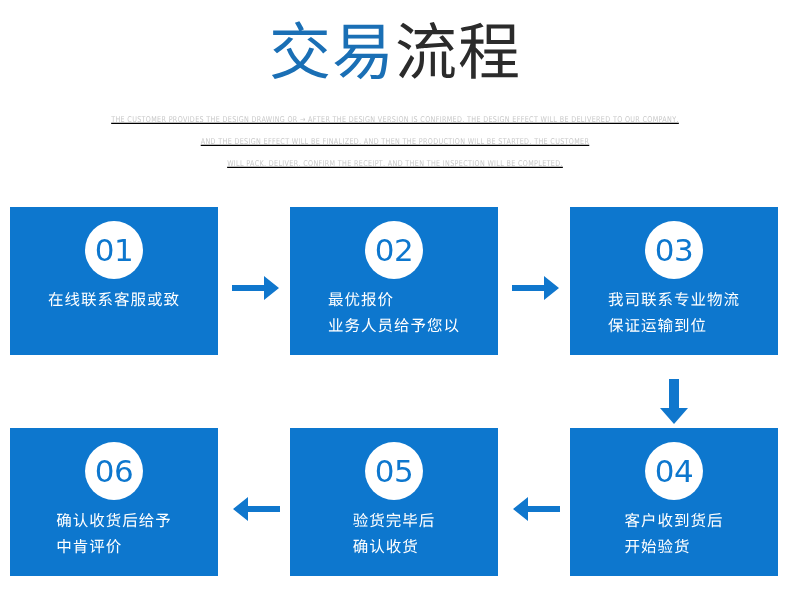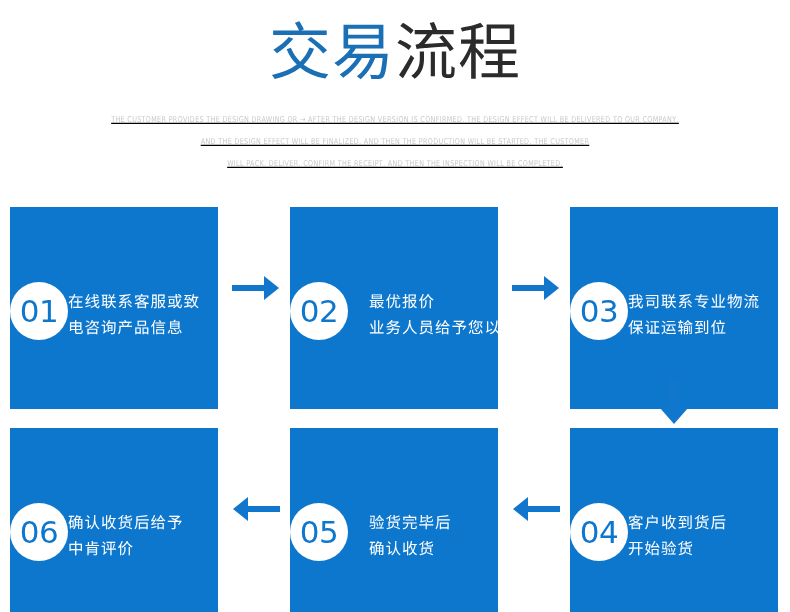--- a/index.html
+++ b/index.html
@@ -73,30 +73,31 @@
     width: 790px;
     height: 163px;
   }
   .row-top { top: 0; }
   .row-bottom { top: 221px; }
 
   .step {
     position: absolute;
     top: 0;
     width: 208px;
-    height: 202px;
+    height: 148px;
     background: #0d77ce;
     box-sizing: border-box;
     display: flex;
+    flex-direction: column;
     align-items: center;
     justify-content: flex-start;
     padding-top: 14px;
   }
   .col-1 { left: 10px; }
-  .col-2 { left: 290px; gap: 21px; }
+  .col-2 { left: 290px; }
   .col-3 { left: 570px; }
 
   .step-badge {
     width: 58px;
     height: 58px;
     border-radius: 50%;
     background: #ffffff;
     color: #0d77ce;
     display: flex;
     align-items: center;
@@ -160,21 +161,20 @@
 </div>
 
 <div class="flow">
 
   <div class="row row-top">
 
     <div class="step col-1">
       <div class="step-badge">01</div>
       <div class="step-text">
         <span>在线联系客服或致</span>
-        <span>电咨询产品信息</span>
       </div>
     </div>
 
     <div class="arrow arrow-h arrow-r-1">
       <svg viewBox="0 0 48 34" xmlns="http://www.w3.org/2000/svg">
         <path d="M0 14 L32 14 L32 5 L47 17 L32 29 L32 20 L0 20 Z" fill="#1077cd"></path>
       </svg>
     </div>
 
     <div class="step col-2">

